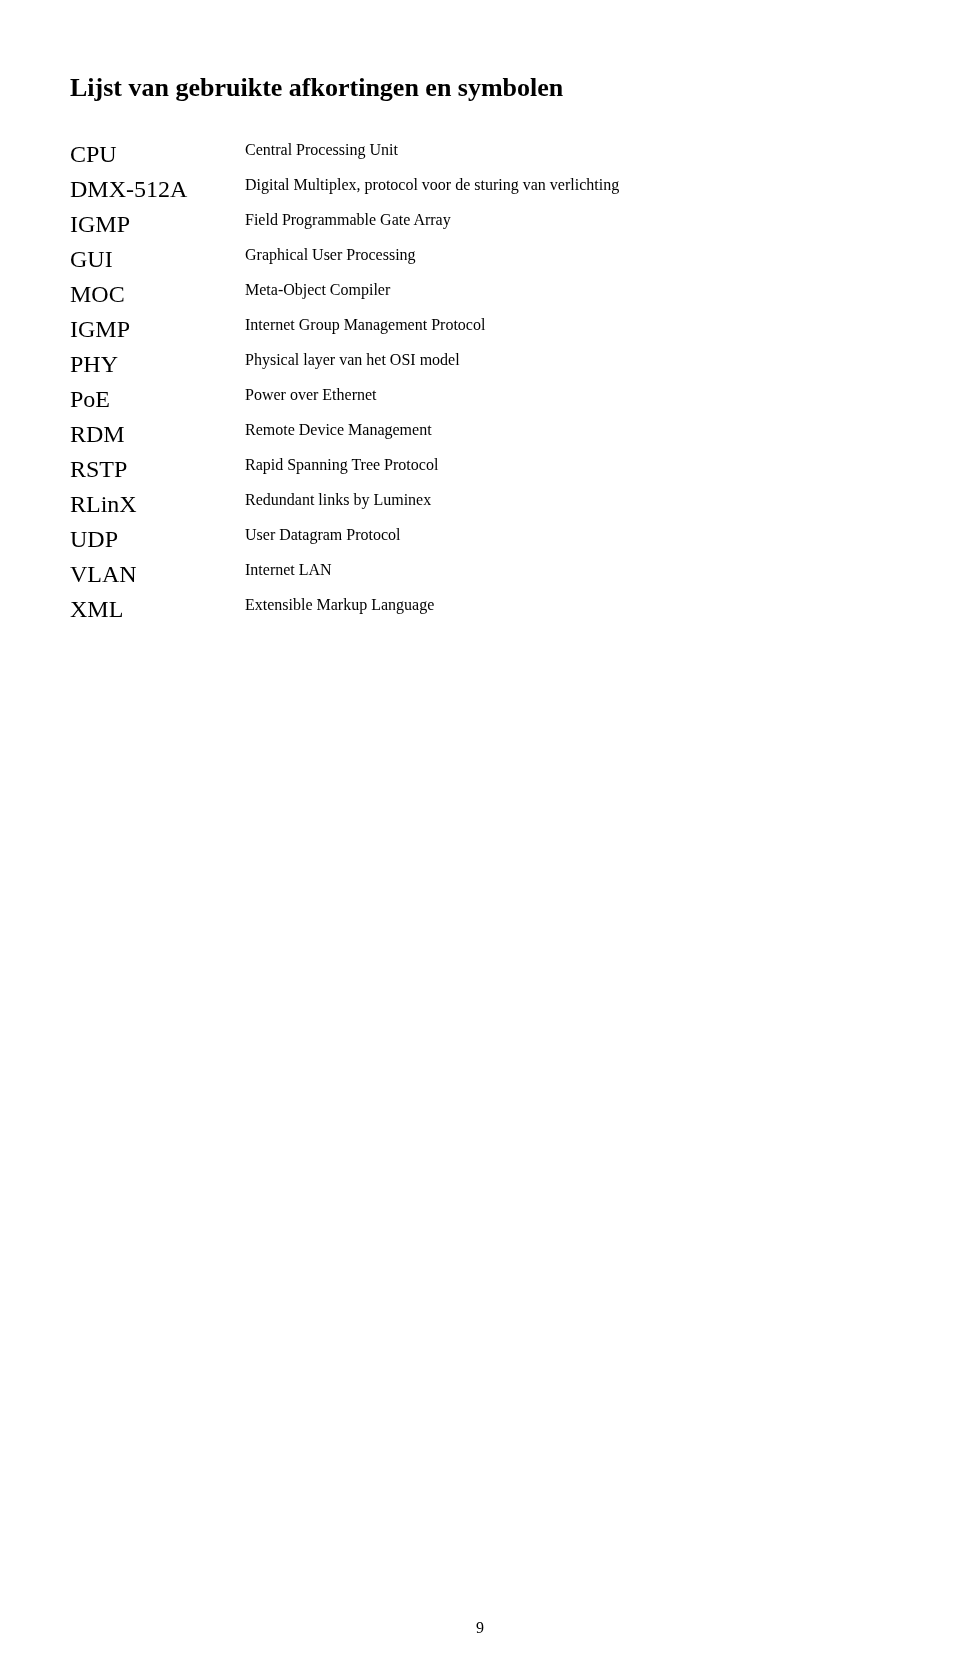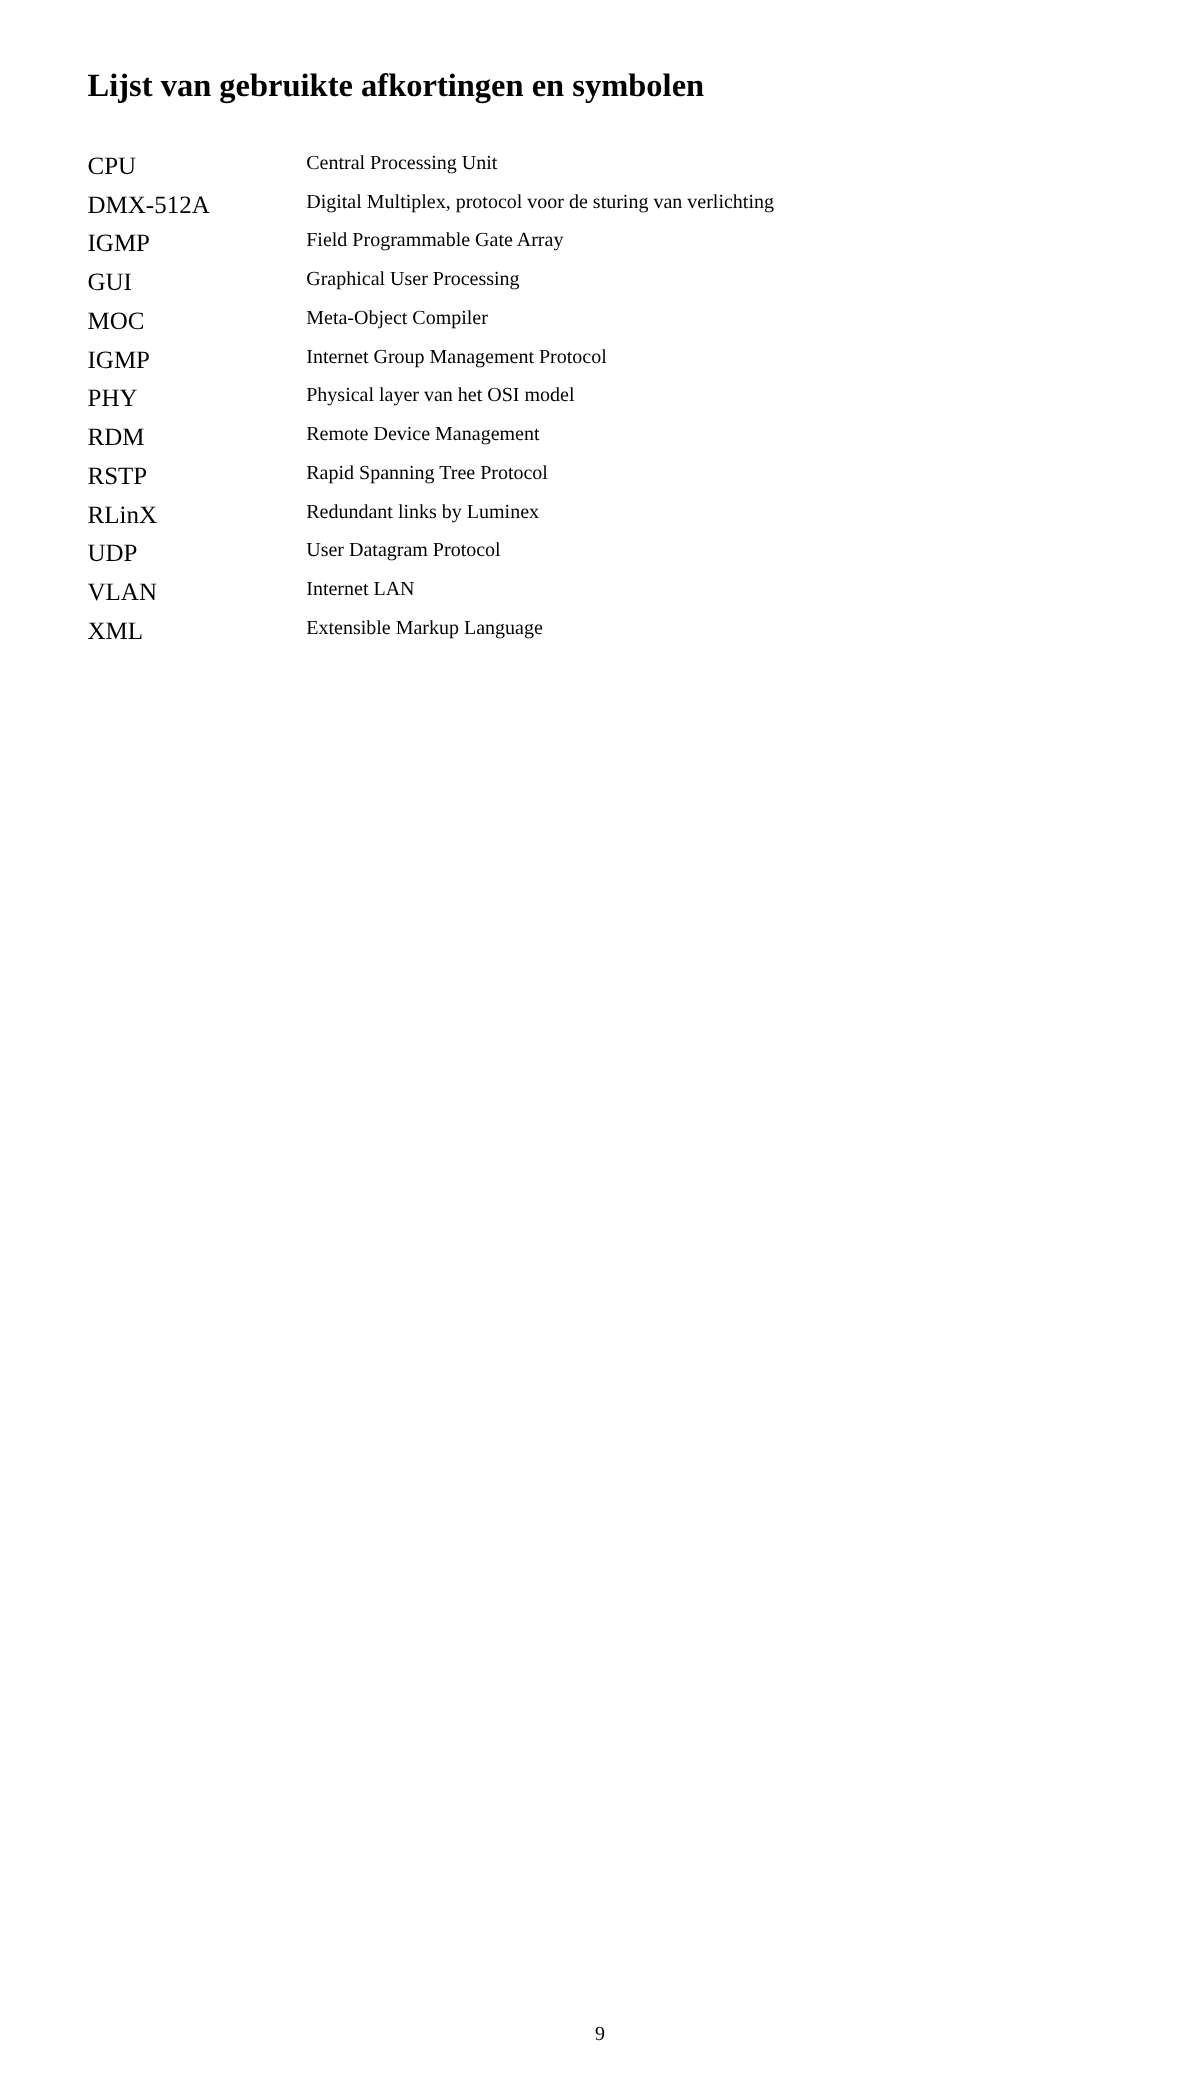--- a/index.html
+++ b/index.html
@@ -9,38 +9,38 @@
     }
     body {
       width: 960px;
       height: 1677px;
       background: #ffffff;
       font-family: Georgia, 'Times New Roman', serif;
       position: relative;
       color: #000000;
     }
     .page {
-      padding: 54px 70px 0 70px;
+      padding: 73px 70px 0 70px;
     }
     .heading {
       font-size: 26px;
       font-weight: bold;
       margin-bottom: 38px;
     }
     .table {
       display: table;
       width: 100%;
     }
     .row {
       display: table-row;
     }
     .cell-left {
       display: table-cell;
       width: 175px;
-      font-size: 20px;
+      font-size: 24px;
       padding-bottom: 8px;
       vertical-align: top;
     }
     .cell-right {
       display: table-cell;
       font-size: 16px;
       padding-bottom: 8px;
       vertical-align: top;
     }
     .page-number {
@@ -80,20 +80,24 @@
     </div>
     <div class="row">
       <div class="cell-left">IGMP</div>
       <div class="cell-right">Internet Group Management Protocol</div>
     </div>
     <div class="row">
       <div class="cell-left">PHY</div>
       <div class="cell-right">Physical layer van het OSI model</div>
     </div>
     <div class="row">
+      <div class="cell-left">PoE</div>
+      <div class="cell-right">Power over Ethernet</div>
+    </div>
+    <div class="row">
       <div class="cell-left">RDM</div>
       <div class="cell-right">Remote Device Management</div>
     </div>
     <div class="row">
       <div class="cell-left">RSTP</div>
       <div class="cell-right">Rapid Spanning Tree Protocol</div>
     </div>
     <div class="row">
       <div class="cell-left">RLinX</div>
       <div class="cell-right">Redundant links by Luminex</div>

